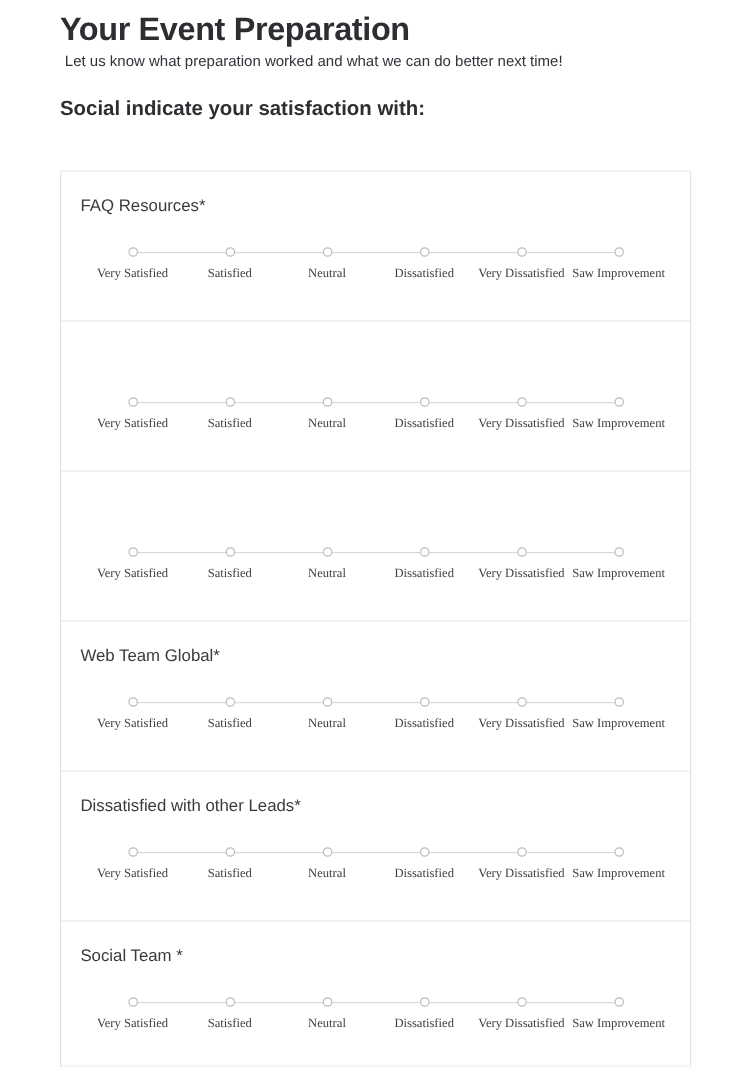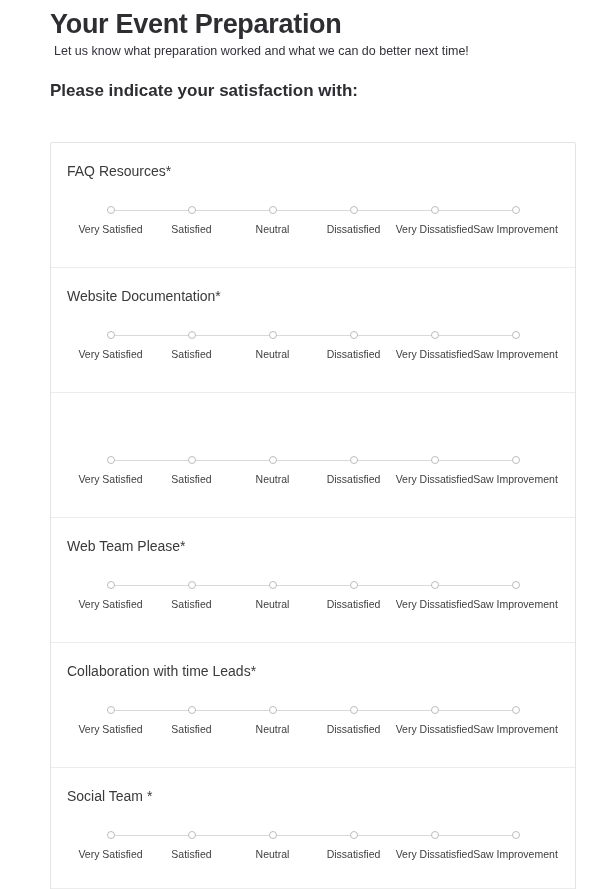--- a/index.html
+++ b/index.html
@@ -74,30 +74,31 @@
     border-radius: 50%;
     background: #ffffff;
     position: relative; z-index: 1;
   }
   .opt-label {
     margin-top: 9px;
     font-size: 10.5px;
     color: #404040;
     white-space: nowrap;
     text-align: center;
+    font-family: Liberation Serif, serif;
   }
   .next-strip { height: 5px; background: #f6f6f6; }
 </style>
 </head>
 <body>
 
 <div class="page">
   <h1 class="page-title">Your Event Preparation</h1>
   <p class="page-subtitle">Let us know what preparation worked and what we can do better next time!</p>
-  <h2 class="section-heading">Please indicate your satisfaction with:</h2>
+  <h2 class="section-heading">Social indicate your satisfaction with:</h2>
 
   <div class="card">
     <div id="blocks">
   <div class="q-block">
     <div class="q-label">FAQ Resources*</div>
     <div class="scale">
       <div class="scale-line"></div>
       <div class="cells">
   <div class="cell">
     <div class="circle"></div>
@@ -126,134 +127,133 @@
 
   <div class="cell">
     <div class="circle"></div>
     <div class="opt-label">Saw Improvement</div>
   </div>
 </div>
     </div>
   </div>
 
   <div class="q-block">
-    <div class="q-label">Website Documentation*</div>
-    <div class="scale">
-      <div class="scale-line"></div>
-      <div class="cells">
-  <div class="cell">
-    <div class="circle"></div>
-    <div class="opt-label">Very Satisfied</div>
-  </div>
-
-  <div class="cell">
-    <div class="circle"></div>
-    <div class="opt-label">Satisfied</div>
-  </div>
-
-  <div class="cell">
-    <div class="circle"></div>
-    <div class="opt-label">Neutral</div>
-  </div>
-
-  <div class="cell">
-    <div class="circle"></div>
-    <div class="opt-label">Dissatisfied</div>
-  </div>
-
-  <div class="cell">
-    <div class="circle"></div>
-    <div class="opt-label">Very Dissatisfied</div>
-  </div>
-
-  <div class="cell">
-    <div class="circle"></div>
-    <div class="opt-label">Saw Improvement</div>
-  </div>
-</div>
-    </div>
-  </div>
-
-  <div class="q-block">
-    <div class="scale">
-      <div class="scale-line"></div>
-      <div class="cells">
-  <div class="cell">
-    <div class="circle"></div>
-    <div class="opt-label">Very Satisfied</div>
-  </div>
-
-  <div class="cell">
-    <div class="circle"></div>
-    <div class="opt-label">Satisfied</div>
-  </div>
-
-  <div class="cell">
-    <div class="circle"></div>
-    <div class="opt-label">Neutral</div>
-  </div>
-
-  <div class="cell">
-    <div class="circle"></div>
-    <div class="opt-label">Dissatisfied</div>
-  </div>
-
-  <div class="cell">
-    <div class="circle"></div>
-    <div class="opt-label">Very Dissatisfied</div>
-  </div>
-
-  <div class="cell">
-    <div class="circle"></div>
-    <div class="opt-label">Saw Improvement</div>
-  </div>
-</div>
-    </div>
-  </div>
-
-  <div class="q-block">
-    <div class="q-label">Web Team Please*</div>
-    <div class="scale">
-      <div class="scale-line"></div>
-      <div class="cells">
-  <div class="cell">
-    <div class="circle"></div>
-    <div class="opt-label">Very Satisfied</div>
-  </div>
-
-  <div class="cell">
-    <div class="circle"></div>
-    <div class="opt-label">Satisfied</div>
-  </div>
-
-  <div class="cell">
-    <div class="circle"></div>
-    <div class="opt-label">Neutral</div>
-  </div>
-
-  <div class="cell">
-    <div class="circle"></div>
-    <div class="opt-label">Dissatisfied</div>
-  </div>
-
-  <div class="cell">
-    <div class="circle"></div>
-    <div class="opt-label">Very Dissatisfied</div>
-  </div>
-
-  <div class="cell">
-    <div class="circle"></div>
-    <div class="opt-label">Saw Improvement</div>
-  </div>
-</div>
-    </div>
-  </div>
-
-  <div class="q-block">
-    <div class="q-label">Collaboration with time Leads*</div>
+    <div class="scale">
+      <div class="scale-line"></div>
+      <div class="cells">
+  <div class="cell">
+    <div class="circle"></div>
+    <div class="opt-label">Very Satisfied</div>
+  </div>
+
+  <div class="cell">
+    <div class="circle"></div>
+    <div class="opt-label">Satisfied</div>
+  </div>
+
+  <div class="cell">
+    <div class="circle"></div>
+    <div class="opt-label">Neutral</div>
+  </div>
+
+  <div class="cell">
+    <div class="circle"></div>
+    <div class="opt-label">Dissatisfied</div>
+  </div>
+
+  <div class="cell">
+    <div class="circle"></div>
+    <div class="opt-label">Very Dissatisfied</div>
+  </div>
+
+  <div class="cell">
+    <div class="circle"></div>
+    <div class="opt-label">Saw Improvement</div>
+  </div>
+</div>
+    </div>
+  </div>
+
+  <div class="q-block">
+    <div class="scale">
+      <div class="scale-line"></div>
+      <div class="cells">
+  <div class="cell">
+    <div class="circle"></div>
+    <div class="opt-label">Very Satisfied</div>
+  </div>
+
+  <div class="cell">
+    <div class="circle"></div>
+    <div class="opt-label">Satisfied</div>
+  </div>
+
+  <div class="cell">
+    <div class="circle"></div>
+    <div class="opt-label">Neutral</div>
+  </div>
+
+  <div class="cell">
+    <div class="circle"></div>
+    <div class="opt-label">Dissatisfied</div>
+  </div>
+
+  <div class="cell">
+    <div class="circle"></div>
+    <div class="opt-label">Very Dissatisfied</div>
+  </div>
+
+  <div class="cell">
+    <div class="circle"></div>
+    <div class="opt-label">Saw Improvement</div>
+  </div>
+</div>
+    </div>
+  </div>
+
+  <div class="q-block">
+    <div class="q-label">Web Team Global*</div>
+    <div class="scale">
+      <div class="scale-line"></div>
+      <div class="cells">
+  <div class="cell">
+    <div class="circle"></div>
+    <div class="opt-label">Very Satisfied</div>
+  </div>
+
+  <div class="cell">
+    <div class="circle"></div>
+    <div class="opt-label">Satisfied</div>
+  </div>
+
+  <div class="cell">
+    <div class="circle"></div>
+    <div class="opt-label">Neutral</div>
+  </div>
+
+  <div class="cell">
+    <div class="circle"></div>
+    <div class="opt-label">Dissatisfied</div>
+  </div>
+
+  <div class="cell">
+    <div class="circle"></div>
+    <div class="opt-label">Very Dissatisfied</div>
+  </div>
+
+  <div class="cell">
+    <div class="circle"></div>
+    <div class="opt-label">Saw Improvement</div>
+  </div>
+</div>
+    </div>
+  </div>
+
+  <div class="q-block">
+    <div class="q-label">Dissatisfied with other Leads*</div>
     <div class="scale">
       <div class="scale-line"></div>
       <div class="cells">
   <div class="cell">
     <div class="circle"></div>
     <div class="opt-label">Very Satisfied</div>
   </div>
 
   <div class="cell">
     <div class="circle"></div>

